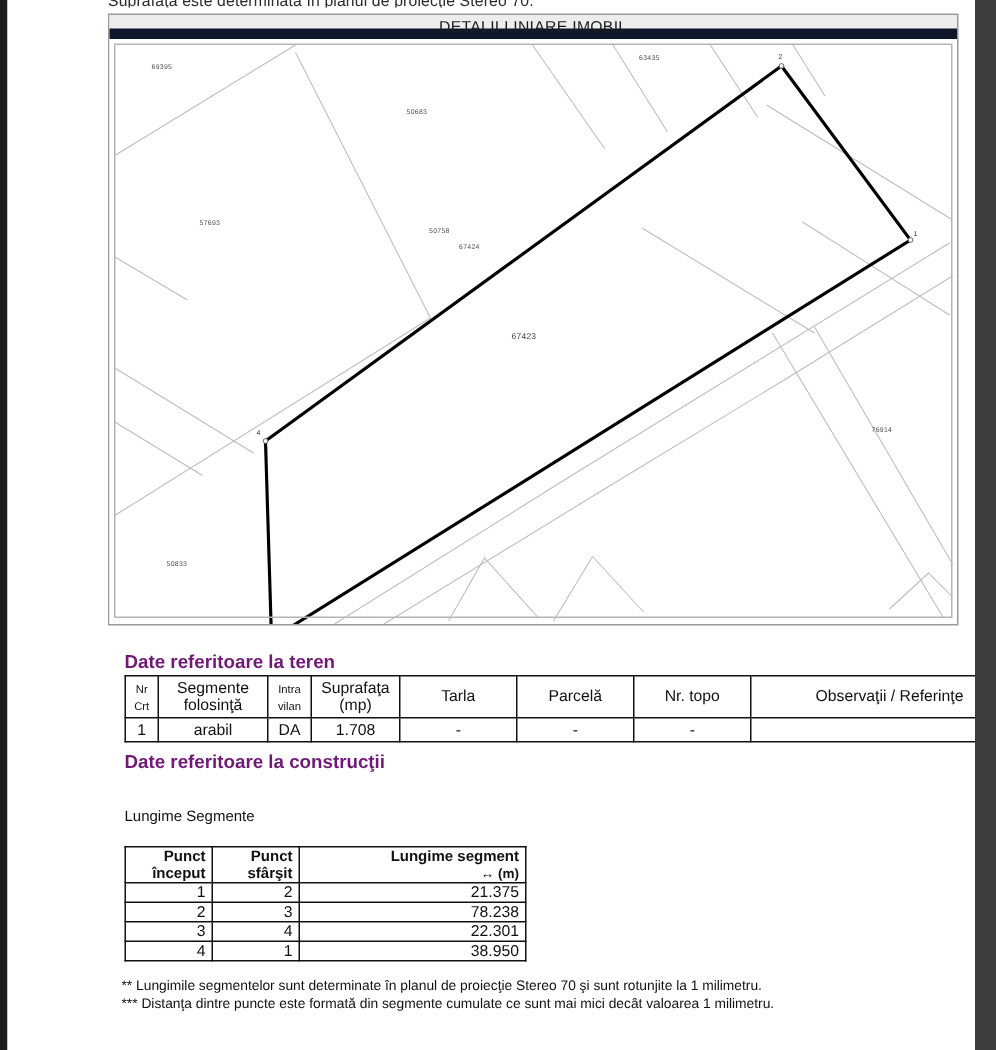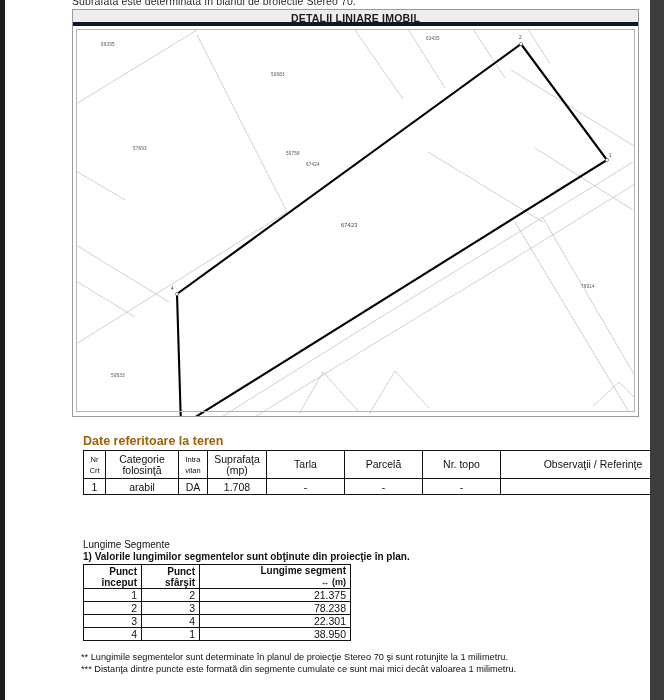--- a/index.html
+++ b/index.html
@@ -41,23 +41,23 @@
   
   .map-wrap {
     position: absolute; left: 67px; top: 9px;
     width: 567px; height: 408px;
     border: 1px solid #9a9a9a;
     background: #fff;
   }
   .map-title {
     height: 16px; line-height: 16px;
     background: #ededed;
-    border-bottom: 4px solid #0f172a;
+    border-bottom: 7px solid #0f172a;
     text-align: center;
-    font-size: 10.5px; font-weight: bold; color: #1c1c1c;
+    font-size: 10.5px; font-weight: normal; color: #1c1c1c;
     letter-spacing: .2px;
   }
   .map-canvas {
     position: relative;
     width: 100%; height: 390px;
     background: #ffffff;
     overflow: hidden;
   }
   .map-canvas svg { display: block; position: absolute; left: 0; top: 0; }
   .plan-frame {
@@ -78,21 +78,21 @@
   .ptlabel {
     position: absolute;
     font-size: 4.6px;
     color: #333;
     white-space: nowrap;
   }
 
   
   .sect-h {
     position: absolute; left: 78px;
-    font-size: 12.5px; font-weight: bold; color: #a16207;
+    font-size: 12.5px; font-weight: bold; color: #701a75;
     white-space: nowrap;
   }
   .sect-h.teren { top: 434px; }
   .sect-h.constructii { top: 501px; }
 
   
   table { border-collapse: collapse; }
   .t-land {
     position: absolute; left: 78px; top: 450px;
     width: 603px;
@@ -227,21 +227,21 @@
     <div class="sect-h teren">Date referitoare la teren</div>
 
     <table class="t-land">
       <thead>
         <tr>
           <th class="c-nr th-small">
             <span>Nr</span><br>
             <span>Crt</span>
           </th>
           <th class="c-cat">
-            <span>Categorie</span><br>
+            <span>Segmente</span><br>
             <span>folosinţă</span>
           </th>
           <th class="c-intra th-small">
             <span>Intra</span><br>
             <span>vilan</span>
           </th>
           <th class="c-supra">
             <span>Suprafaţa</span><br>
             <span>(mp)</span>
           </th>
@@ -258,23 +258,23 @@
           <td>DA</td>
           <td>1.708</td>
           <td>-</td>
           <td>-</td>
           <td>-</td>
           <td></td>
         </tr>
       </tbody>
     </table>
 
+    <div class="sect-h constructii">Date referitoare la construcţii</div>
 
     <div class="seg-note l1">Lungime Segmente</div>
-    <div class="seg-note l2">1) Valorile lungimilor segmentelor sunt obţinute din proiecţie în plan.</div>
 
     <table class="t-seg">
       <thead>
         <tr>
           <th class="sc-a">
             <span>Punct</span><br>
             <span>început</span>
           </th>
           <th class="sc-b">
             <span>Punct</span><br>

